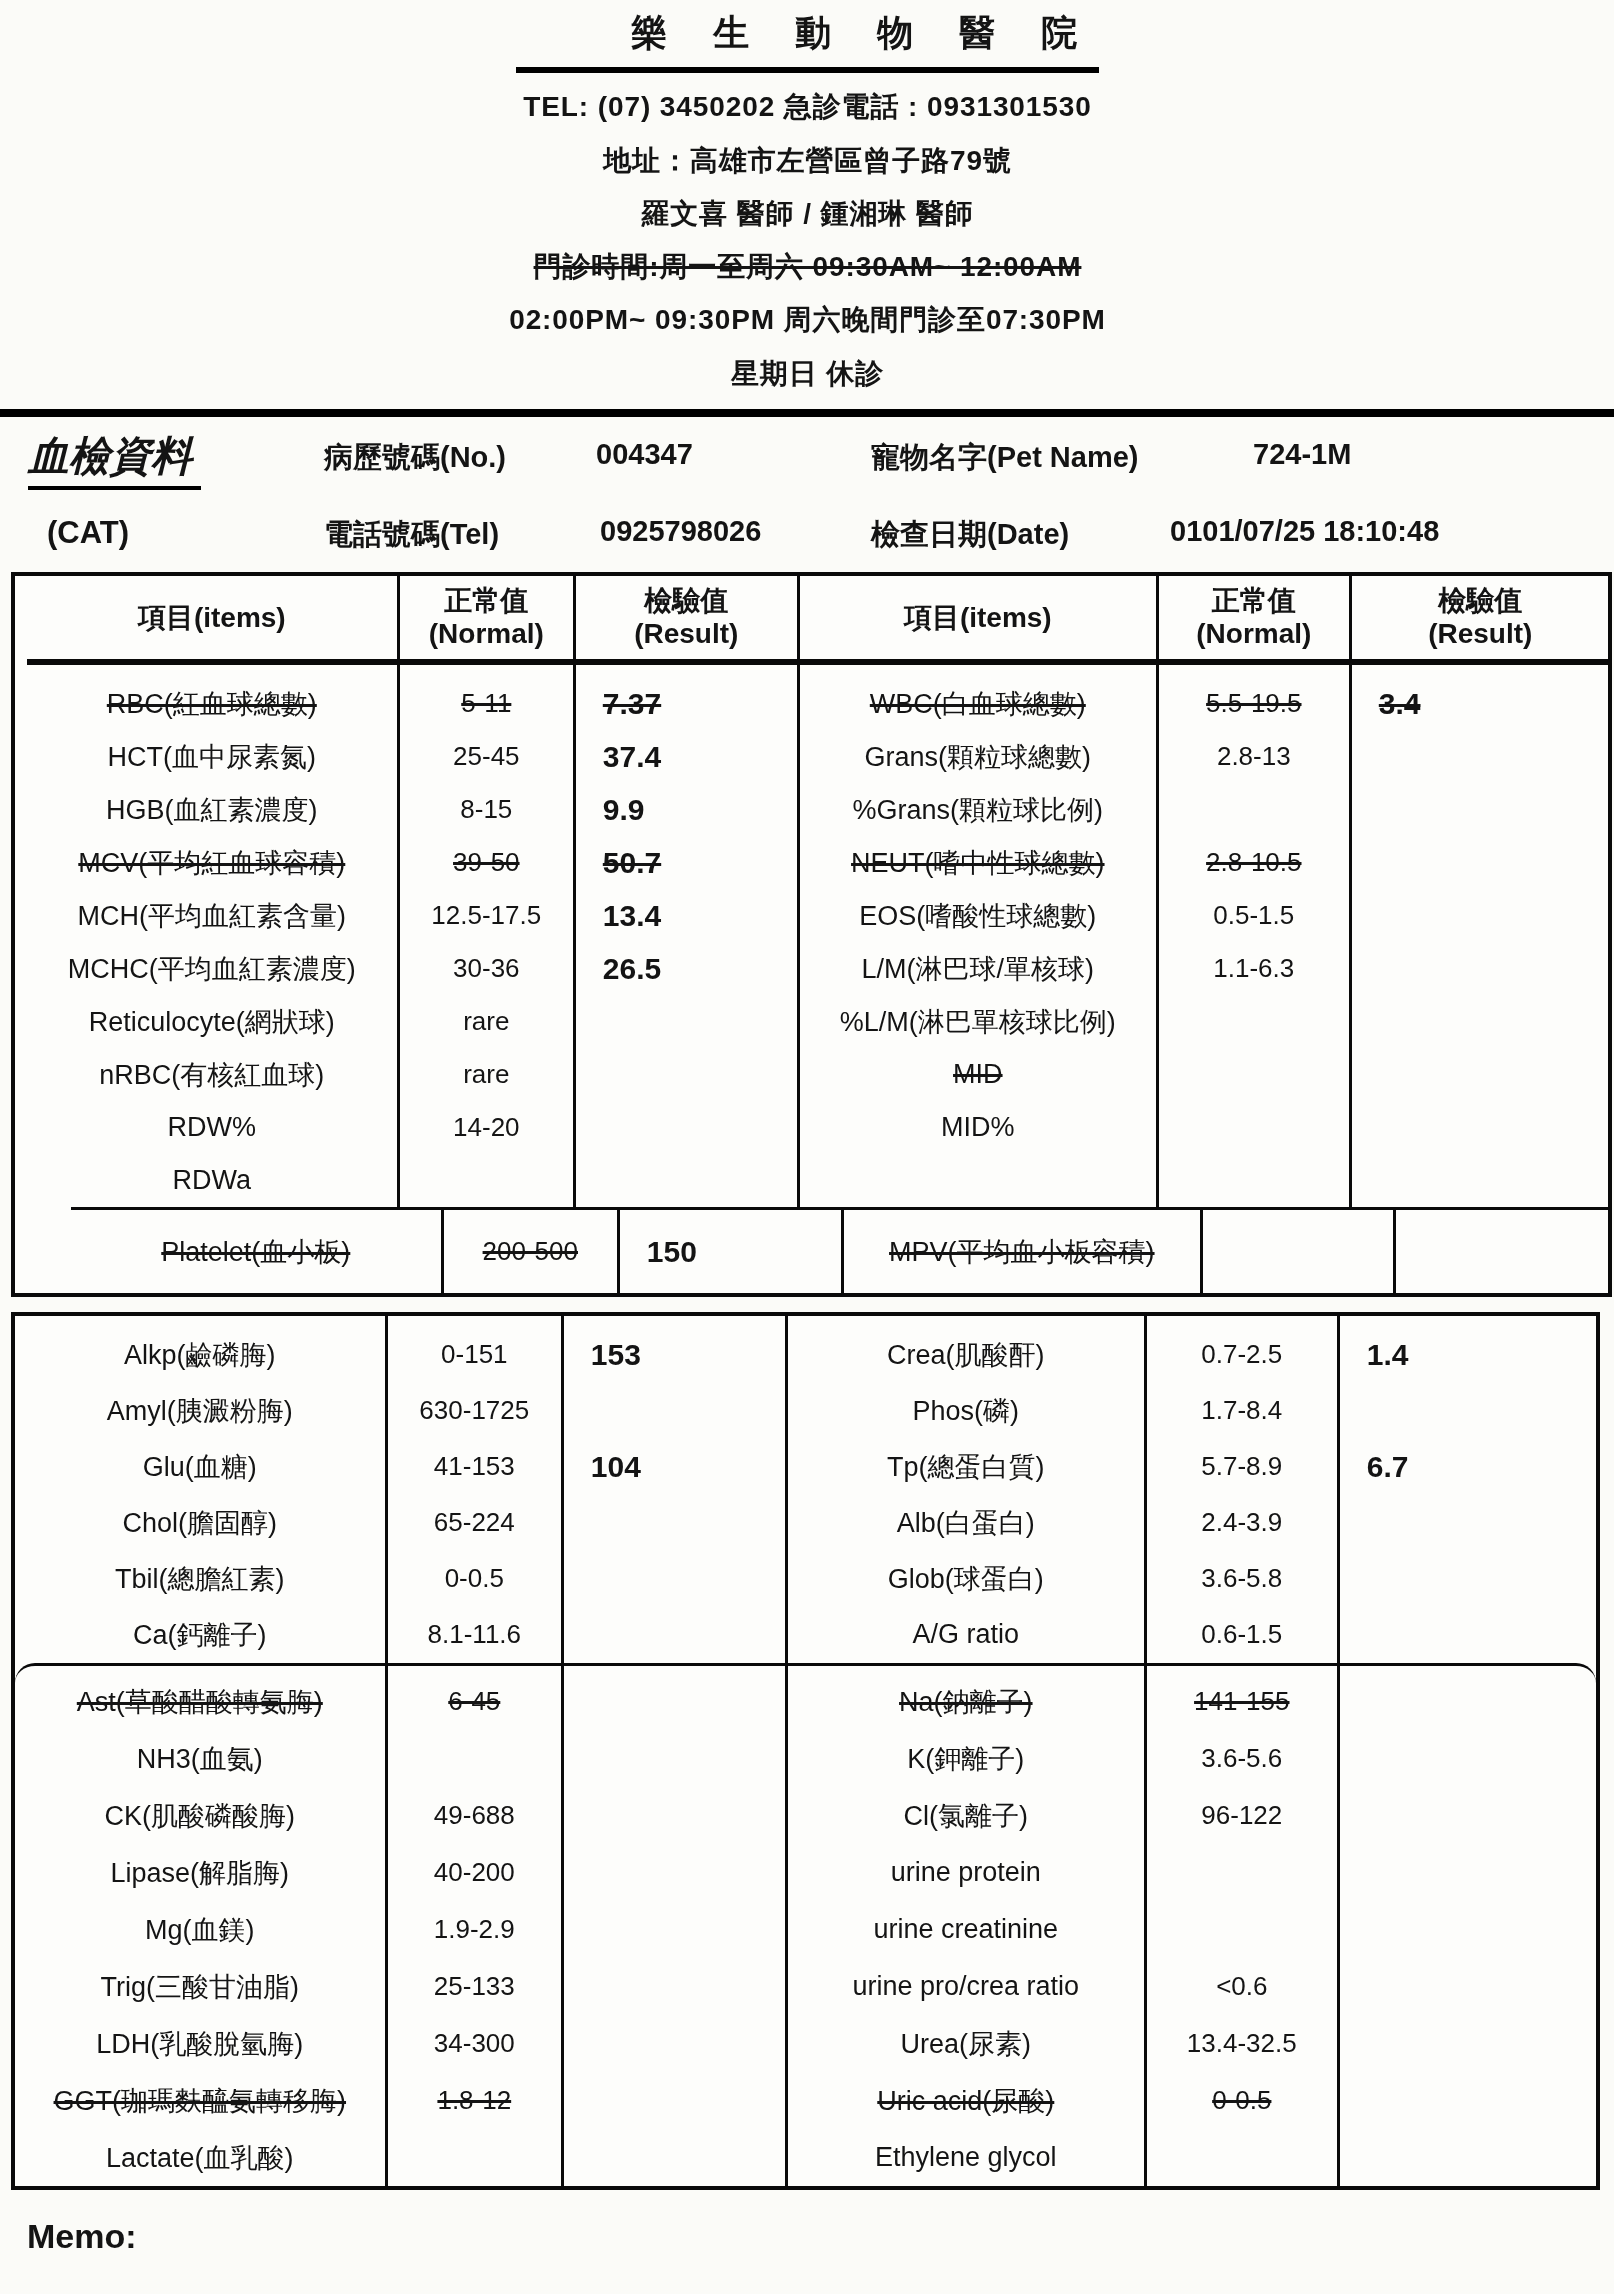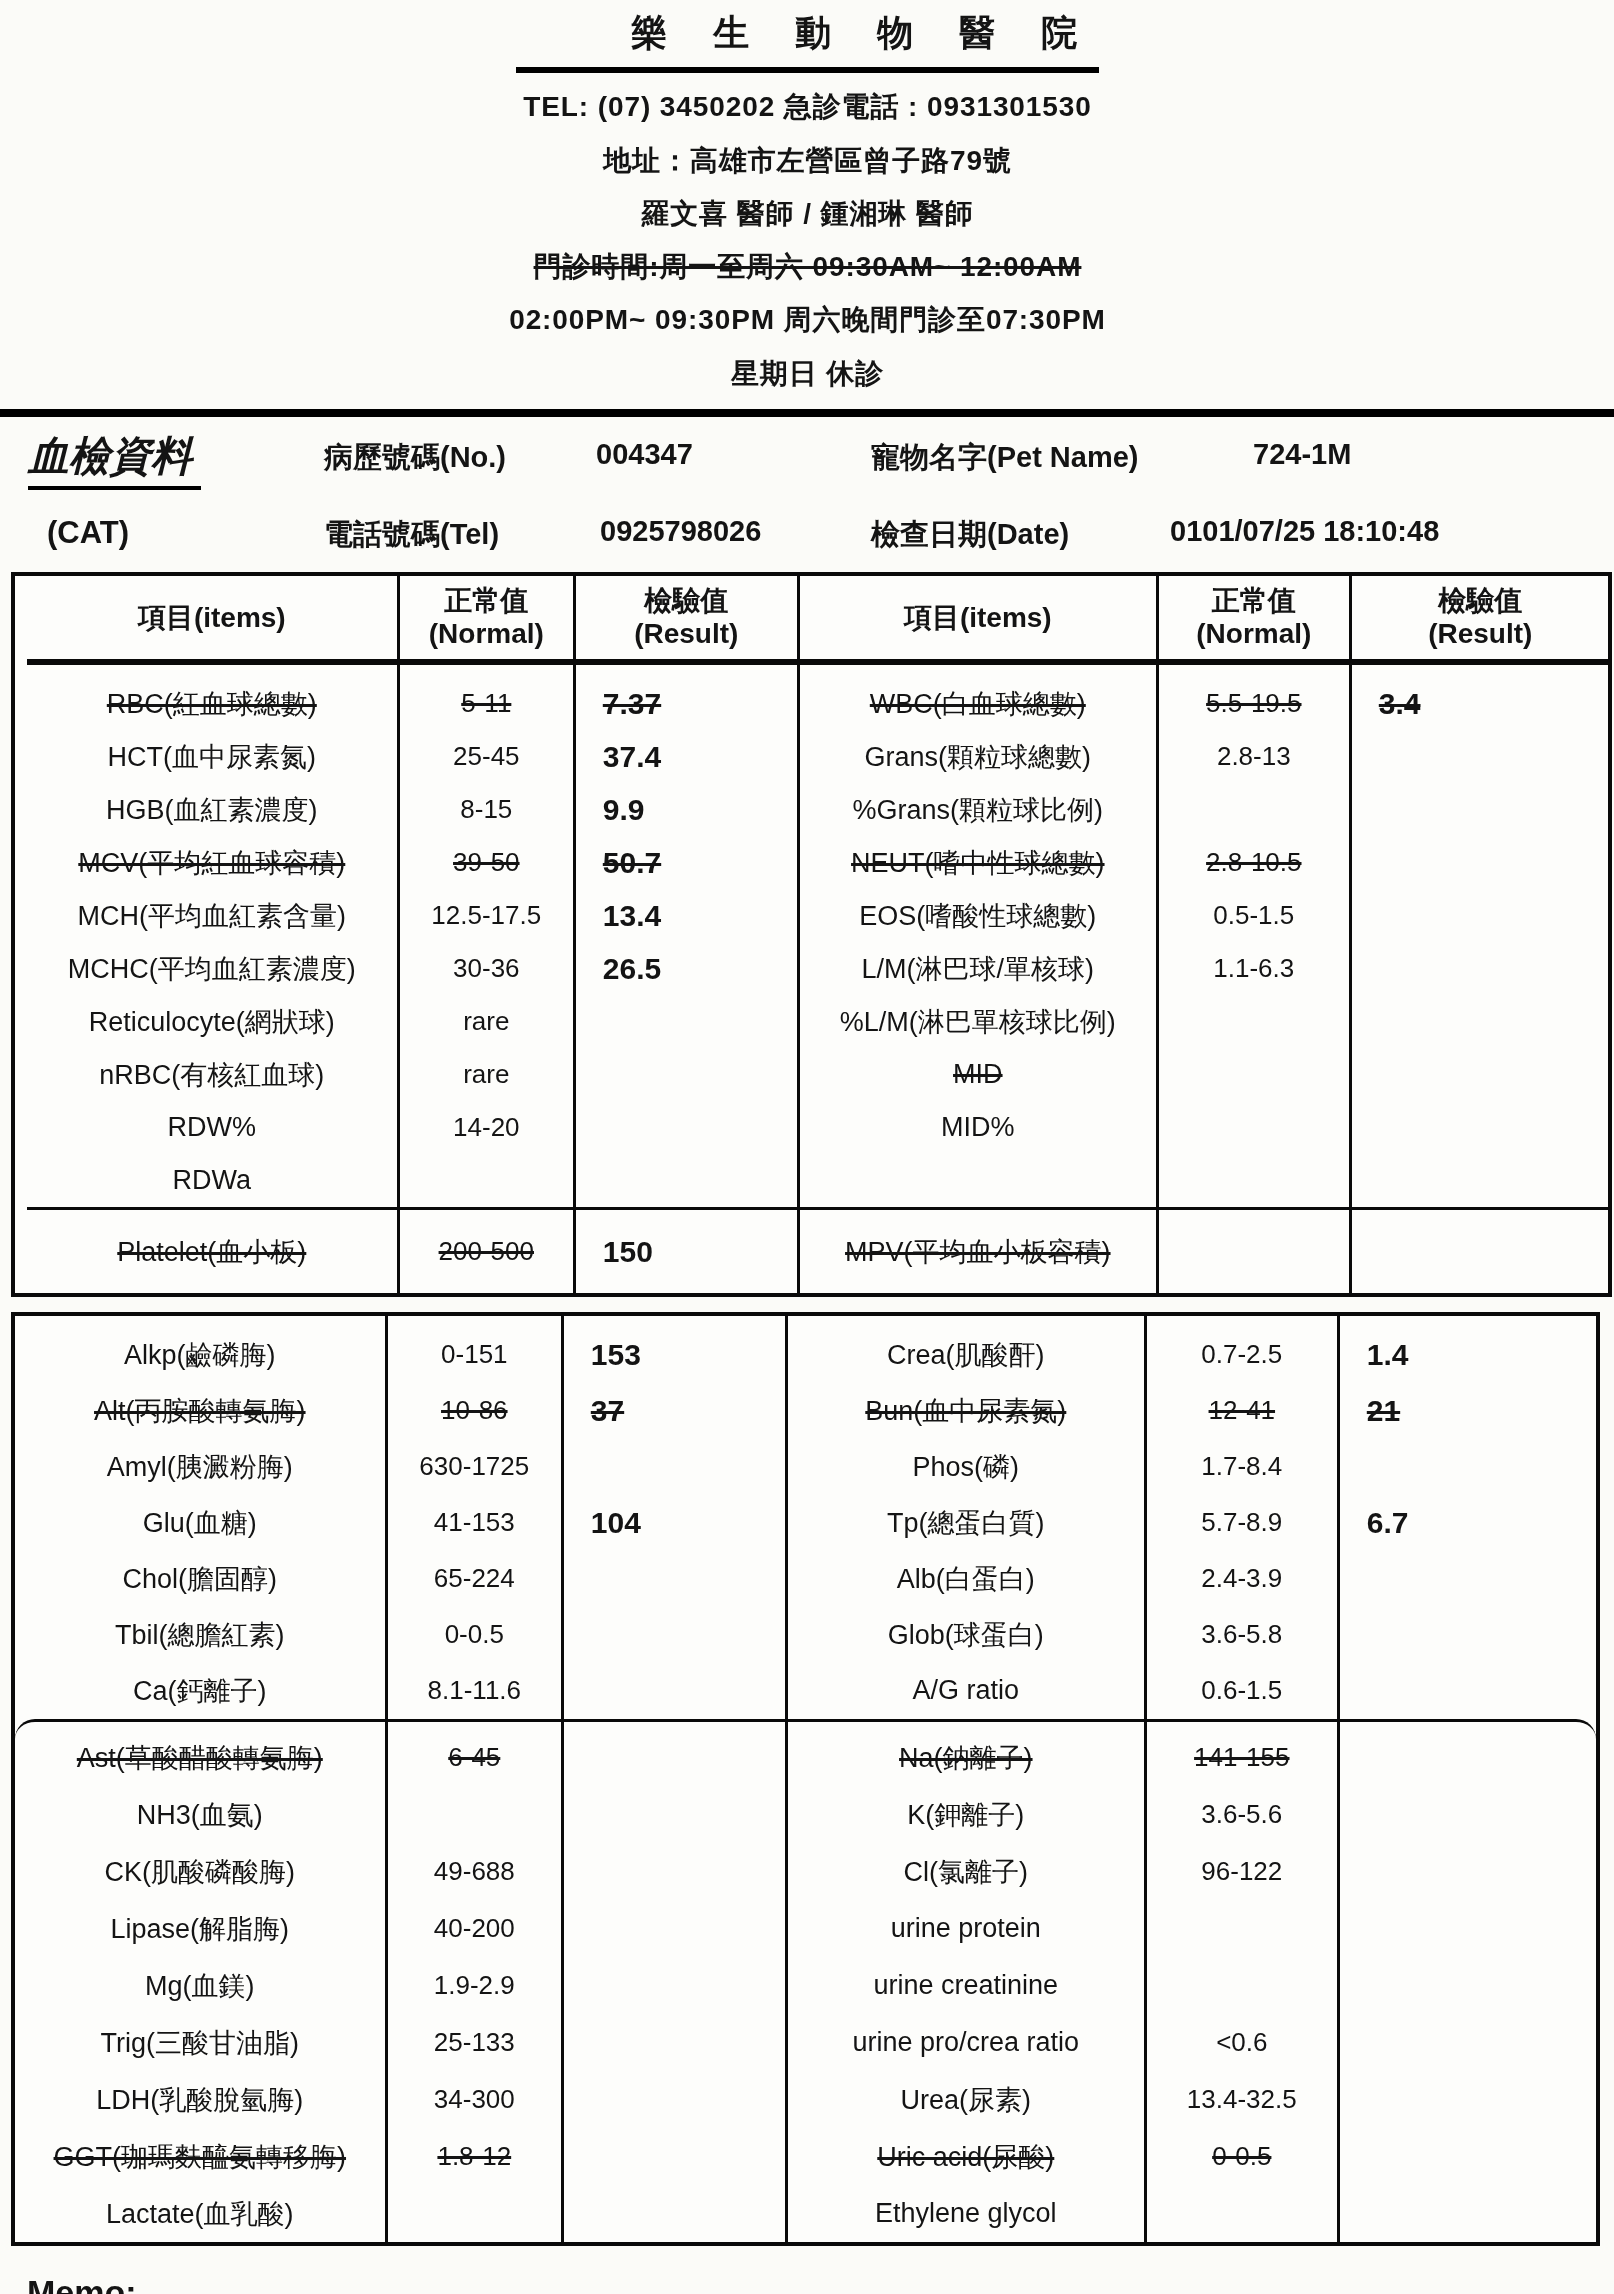--- a/index.html
+++ b/index.html
@@ -45,21 +45,21 @@
   .hc.c6{border-right:none;}
   .cell{
     display:flex;align-items:center;justify-content:center;
     font-size:27px;border-right:3.6px solid #0a0a0a;box-sizing:border-box;
     padding:0 3.6px;white-space:nowrap;overflow:hidden;
   }
   .cell.c6{border-right:none;}
   .c-normal{font-size:26px;}
   .c-result{justify-content:flex-start;padding-left:27px;font-weight:700;font-size:30px;}
   .cbc-body .trow{height:53px;}
-  .plat{border-top:3.6px solid #0a0a0a;}
+  .plat{border-top:3.6px solid #0a0a0a;margin-left:44px;}
   .plat .trow{height:83px;}
   .chem1 .trow{height:56px;}
   .chem2{border-top:3.6px solid #0a0a0a;border-radius:20px;}
   .chem2 .trow{height:57px;}
   .trow.pad{}
   
   .memo{margin:27px 0 0 27px;font-size:34px;font-weight:700;}
 </style>
 </head>
 <body>
@@ -228,28 +228,20 @@
         </div>
         <div class="trow">
           <div class="cell c-item c1">Alkp(鹼磷脢)</div>
           <div class="cell c-normal c2">0-151</div>
           <div class="cell c-result c3">153</div>
           <div class="cell c-item c4">Crea(肌酸酐)</div>
           <div class="cell c-normal c5">0.7-2.5</div>
           <div class="cell c-result c6">1.4</div>
         </div>
         <div class="trow">
-          <div class="cell c-item c1 struck">Alt(丙胺酸轉氨脢)</div>
-          <div class="cell c-normal c2 struck">10-86</div>
-          <div class="cell c-result c3 struck">37</div>
-          <div class="cell c-item c4 struck">Bun(血中尿素氮)</div>
-          <div class="cell c-normal c5 struck">12-41</div>
-          <div class="cell c-result c6 struck">21</div>
-        </div>
-        <div class="trow">
           <div class="cell c-item c1">Amyl(胰澱粉脢)</div>
           <div class="cell c-normal c2">630-1725</div>
           <div class="cell c-result c3"></div>
           <div class="cell c-item c4">Phos(磷)</div>
           <div class="cell c-normal c5">1.7-8.4</div>
           <div class="cell c-result c6"></div>
         </div>
         <div class="trow">
           <div class="cell c-item c1">Glu(血糖)</div>
           <div class="cell c-normal c2">41-153</div>

